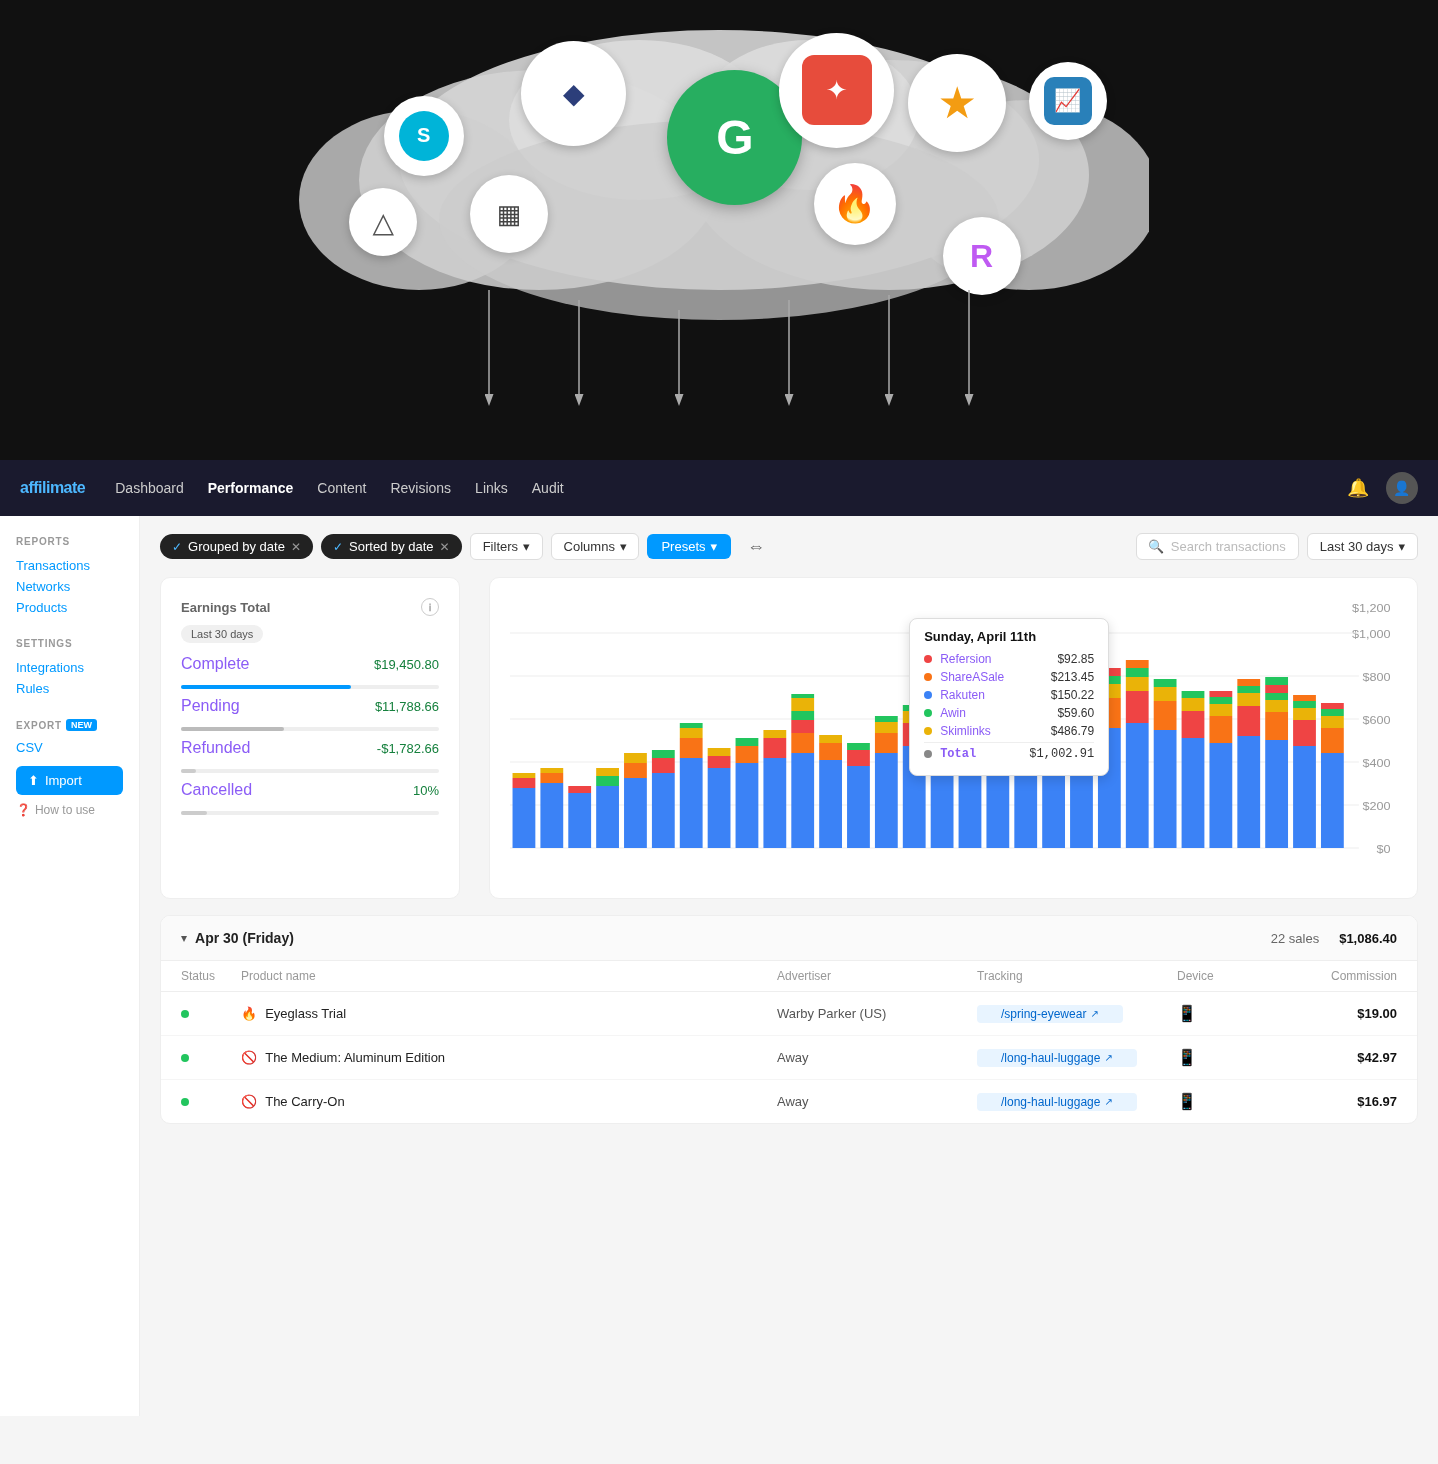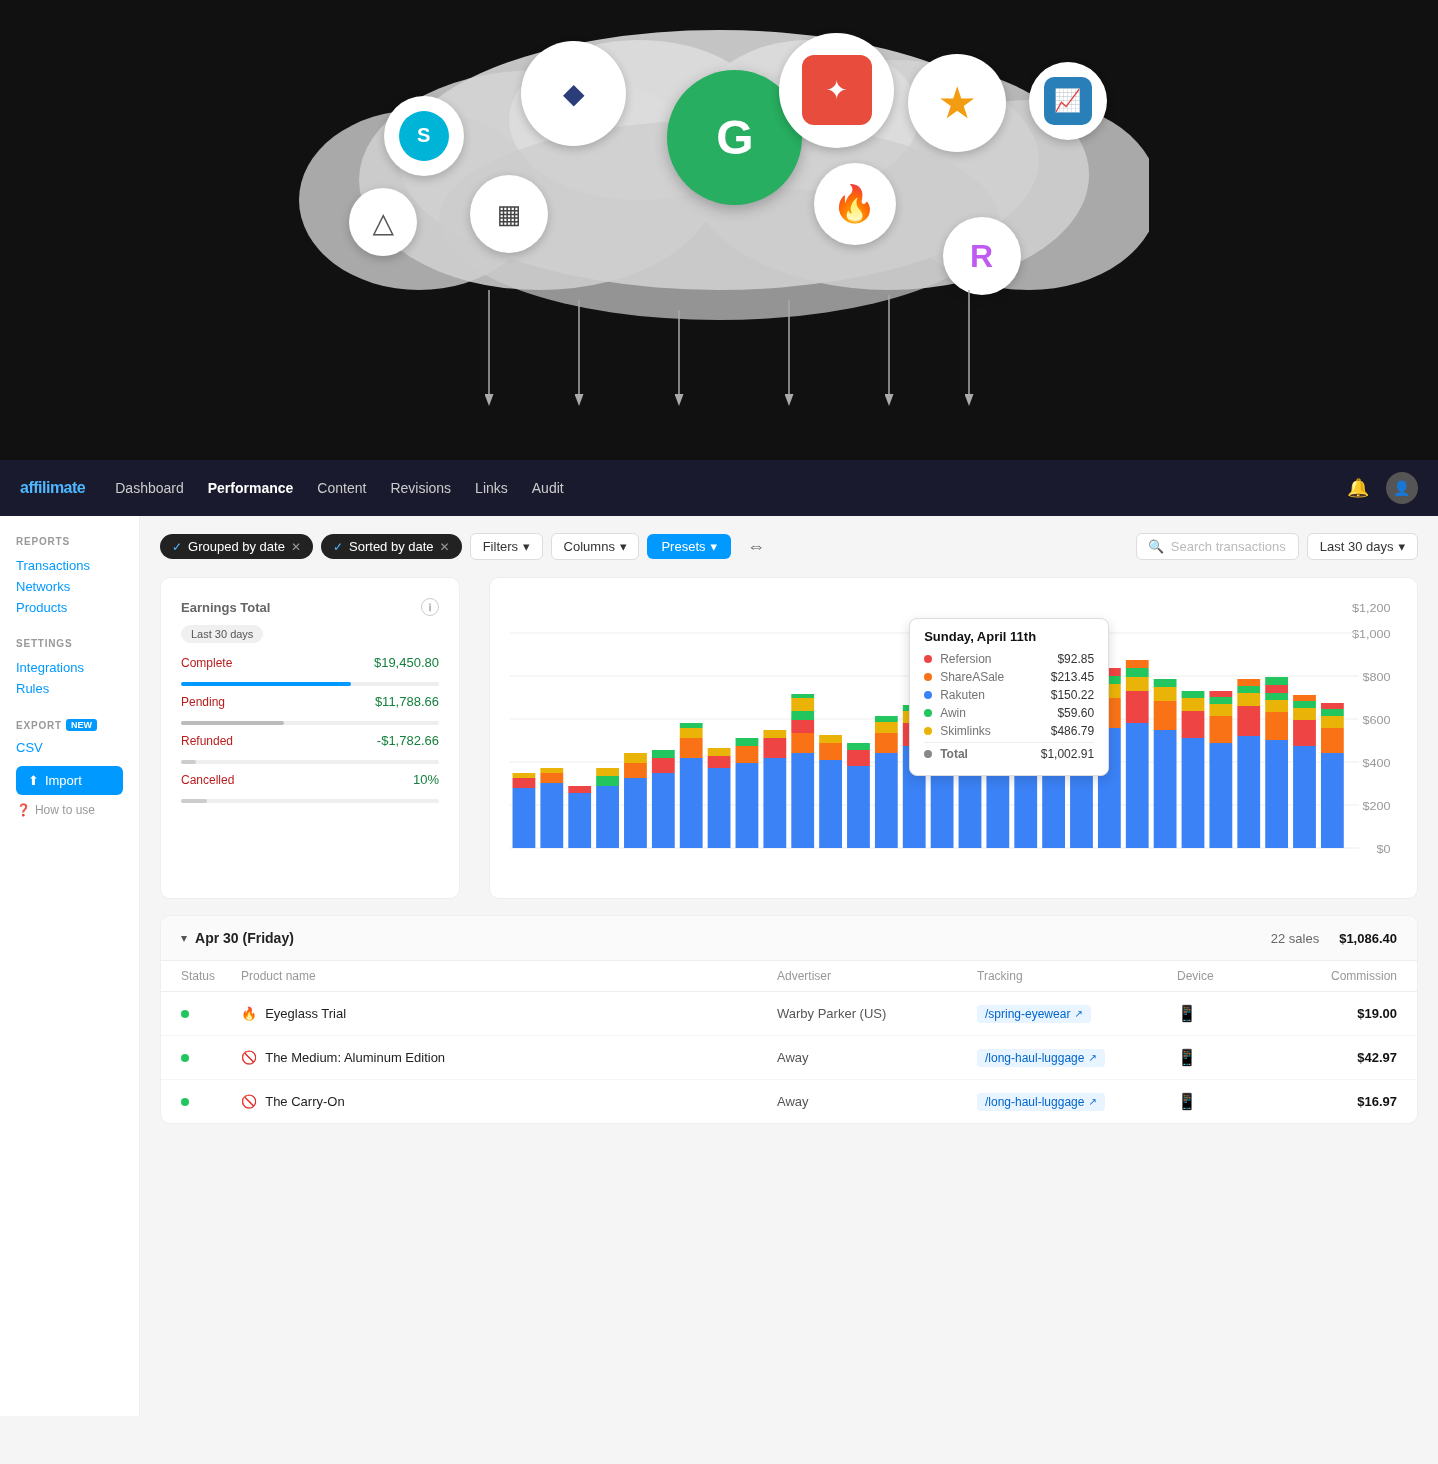--- a/index.html
+++ b/index.html
@@ -277,22 +277,22 @@
       color: #111;
       margin-bottom: 20px;
     }
     .stat-row {
       display: flex;
       justify-content: space-between;
       align-items: center;
       margin-bottom: 12px;
     }
     .stat-label {
-      font-size: 12px;
-      color: #b91c1c;
+      font-size: 16px;
+      color: #8b5cf6;
     }
     .stat-value {
       font-size: 13px;
       color: #15803d;
       font-weight: 500;
     }
     .progress-bar {
       height: 4px;
       background: #eee;
       border-radius: 2px;
@@ -356,31 +356,32 @@
       margin-bottom: 4px;
     }
     .tooltip-dot {
       width: 8px;
       height: 8px;
       border-radius: 50%;
       flex-shrink: 0;
     }
     .tooltip-label {
       flex: 1;
-      color: #737373;
+      color: #8b5cf6;
     }
     .tooltip-val {
       color: #333;
       font-weight: 500;
     }
     .tooltip-total {
       border-top: 1px solid #eee;
       margin-top: 4px;
       padding-top: 4px;
       font-weight: 600;
+      font-family: Liberation Mono, monospace;
     }
 
     
     .transactions-section {
       background: white;
       border-radius: 10px;
       border: 1px solid #eee;
       overflow: hidden;
     }
     .date-group-header {
@@ -438,21 +439,21 @@
       color: #222;
     }
     .advertiser { color: #555; }
     .tracking-link {
       display: inline-flex;
       align-items: center;
       gap: 4px;
       background: #e8f4ff;
       color: #0066cc;
       border-radius: 4px;
-      padding: 2px 8px;
+      padding: 2px 24px;
       font-size: 12px;
       cursor: pointer;
     }
     .device-icon { color: #666; font-size: 16px; }
     .commission { font-weight: 600; color: #111; text-align: right; }
   </style>
 </head>
 <body>
 
 <div class="hero">

